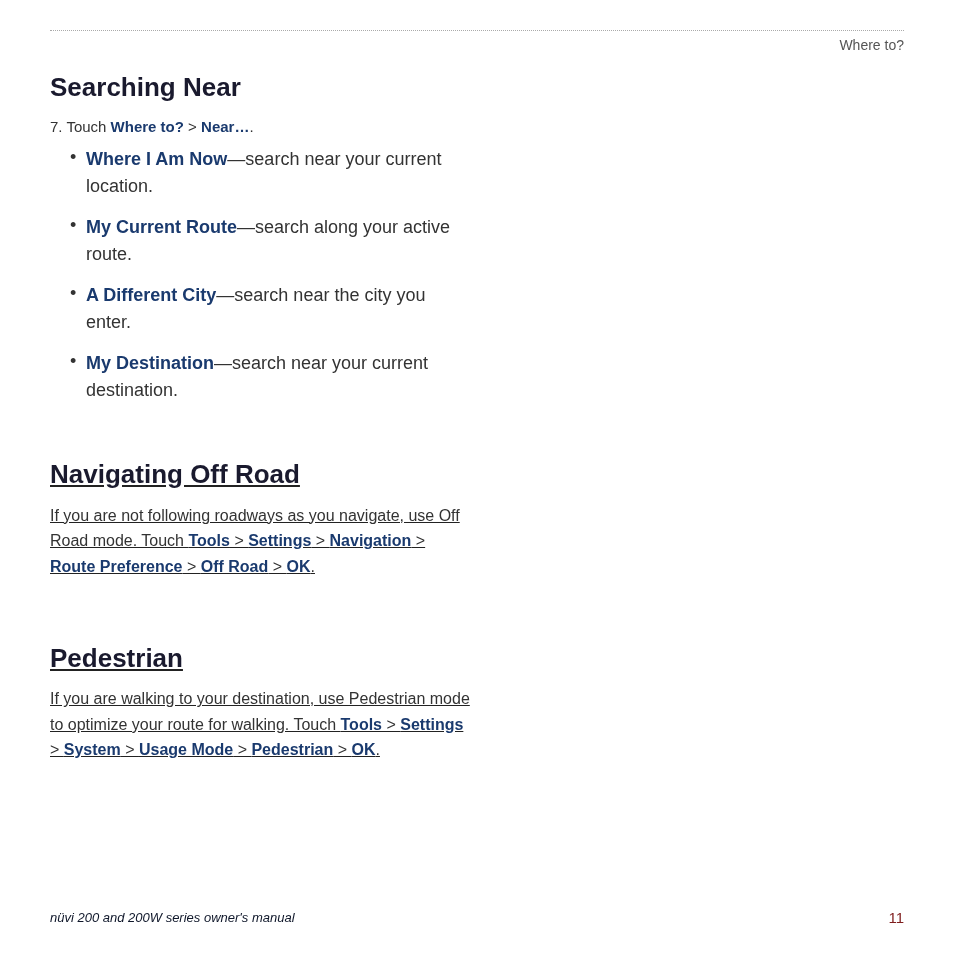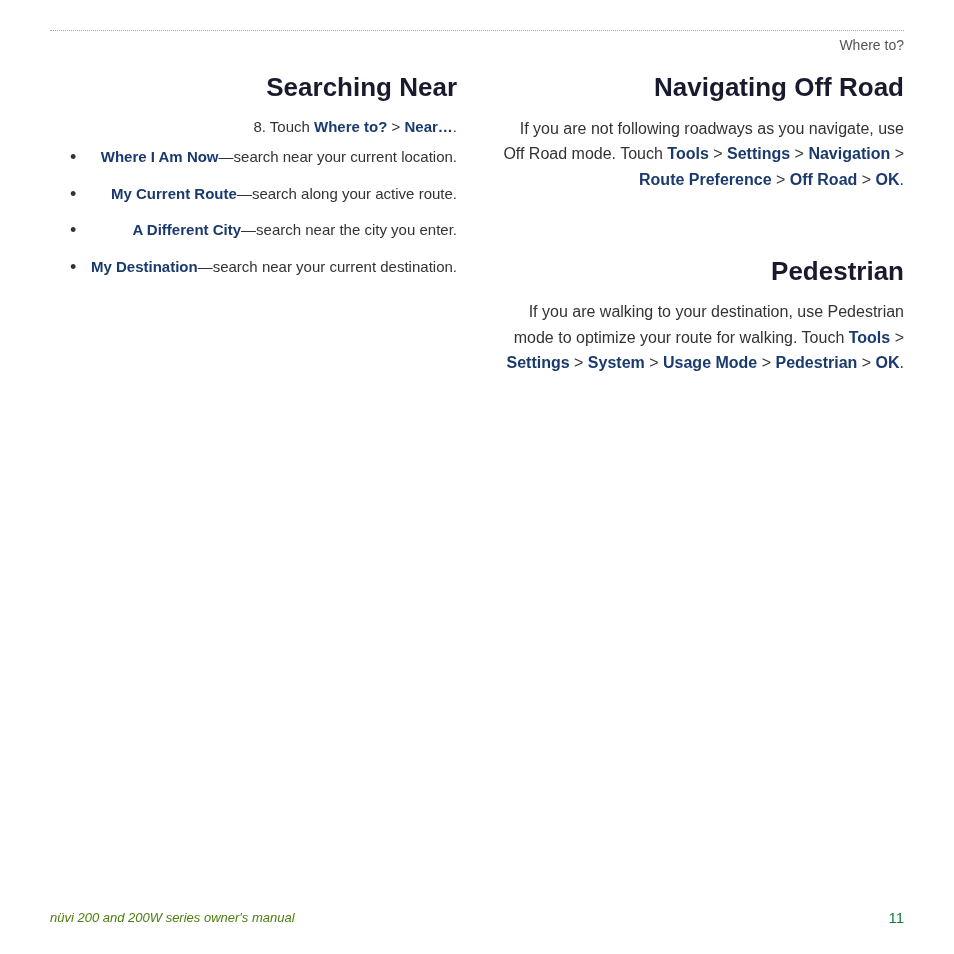--- a/index.html
+++ b/index.html
@@ -16,21 +16,20 @@
       color: #222222;
       position: relative;
       overflow: hidden;
     }
 
     .page-container {
       width: 954px;
       height: 954px;
       padding: 30px 50px 30px 50px;
       position: relative;
-      text-align: right;
     }
 
     
     .top-border {
       width: 100%;
       border-top: 1px dotted #aaaaaa;
       margin-bottom: 6px;
     }
 
     
@@ -42,33 +41,34 @@
 
     .where-to-label {
       font-size: 14px;
       color: #555555;
       font-style: normal;
     }
 
     
     .main-content {
       display: flex;
-      flex-direction: row;
+      flex-direction: column;
       gap: 40px;
       margin-top: 10px;
     }
 
     .left-column {
       flex: 1;
       max-width: 420px;
     }
 
     .right-column {
       flex: 1;
       max-width: 420px;
+      text-decoration: underline;
     }
 
     
     .section-heading {
       font-size: 26px;
       font-weight: bold;
       color: #1a1a2e;
       line-height: 1.25;
       margin-bottom: 12px;
     }
@@ -92,21 +92,21 @@
     }
 
     
     .bullet-list {
       list-style: none;
       padding: 0;
       margin: 0 0 0 20px;
     }
 
     .bullet-list li {
-      font-size: 15px;
+      font-size: 18px;
       color: #333333;
       margin-bottom: 14px;
       line-height: 1.5;
       position: relative;
       padding-left: 16px;
     }
 
     .bullet-list li::before {
       content: "•";
       position: absolute;
@@ -136,27 +136,27 @@
       bottom: 28px;
       left: 50px;
       right: 50px;
       display: flex;
       justify-content: space-between;
       align-items: center;
     }
 
     .footer-left {
       font-size: 13px;
-      color: #4d7c0f;
+      color: #0f172a;
       font-style: italic;
     }
 
     .footer-right {
       font-size: 15px;
-      color: #15803d;
+      color: #7f1d1d;
     }
 
     .section-gap {
       margin-bottom: 30px;
     }
   </style>
 </head>
 <body>
 
 <div class="page-container">
@@ -171,21 +171,21 @@
 
     <div class="left-column">
 
       <div class="section-heading">
         <span>Searching Near</span><br>
       </div>
 
       <ol class="numbered-list">
         <li>
           <span class="step-num">
-            <span>8.  Touch </span><span class="bold-blue">Where to?</span><span> &gt; </span><span class="bold-blue">Near…</span><span>.</span>
+            <span>7.  Touch </span><span class="bold-blue">Where to?</span><span> &gt; </span><span class="bold-blue">Near…</span><span>.</span>
           </span>
         </li>
       </ol>
 
       <ul class="bullet-list">
         <li>
           <span class="bold-blue">Where I Am Now</span>—search near your current location.
         </li>
         <li>
           <span class="bold-blue">My Current Route</span>—search along your active route.

